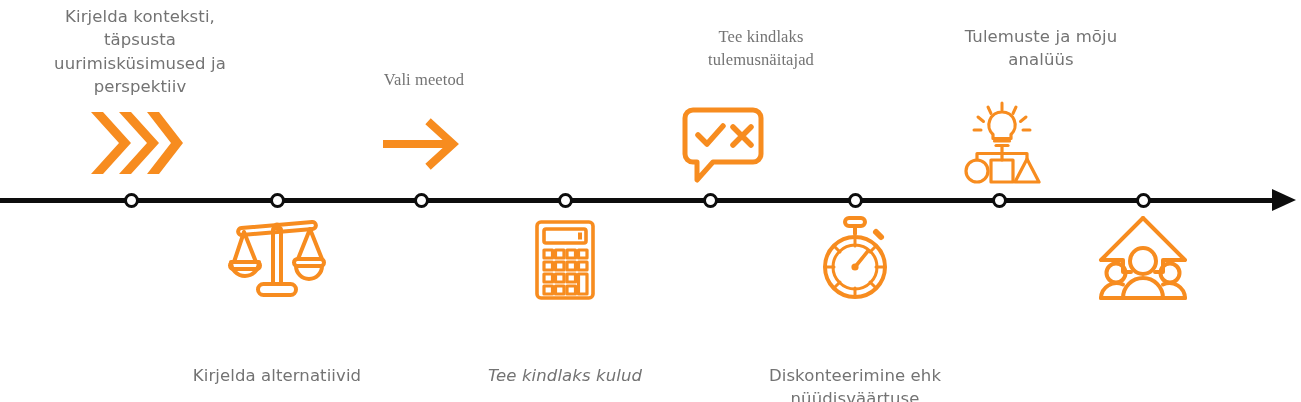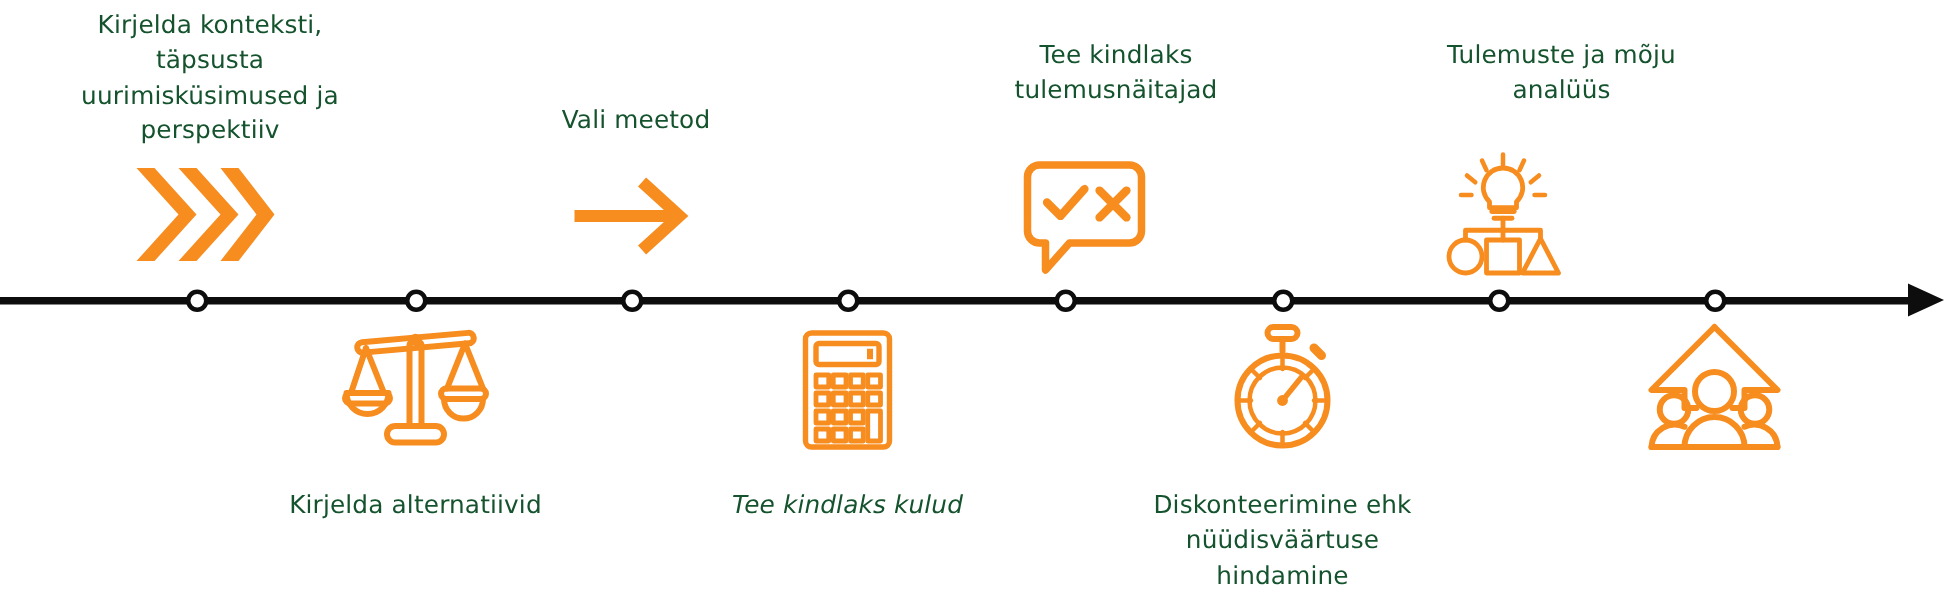--- a/index.html
+++ b/index.html
@@ -44,29 +44,29 @@
     margin-left: -7.5px;
     border-radius: 50%;
     background: #ffffff;
     border: 3.5px solid #0d0d0d;
   }
 
   
   .label {
     position: absolute;
     text-align: center;
-    color: #14532d;
+    color: #737373;
     font-size: 16.5px;
     line-height: 1.42;
     font-family: "DejaVu Sans", sans-serif;
     letter-spacing: 0.1px;
     white-space: pre-line;
   }
   .label.top   { transform: translateX(-50%); }
-  .label.bot   { transform: translateX(-50%); }
+  .label.bot   { transform: translateX(-50%); margin-top: 39px; }
 
   
   .icon-wrap {
     position: absolute;
     transform: translateX(-50%);
     display: flex;
     align-items: center;
     justify-content: center;
   }
   svg { display: block; overflow: visible; }
@@ -118,21 +118,21 @@
       <path d="M0 44 h28 a14 14 0 0 1 -28 0 z" fill="none"></path>
       <rect x="-1" y="44" width="30" height="7" rx="3.5"></rect>
 
       <path d="M79 11 L67 41 M79 11 L91 41"></path>
       <rect x="63" y="41" width="30" height="7" rx="3.5"></rect>
       <path d="M65 48 h26 a13 13 0 0 1 -26 0 z" fill="none"></path>
     </svg>
   </div>
   <div class="label bot" style="left:277px; top:325px; width:280px;">Kirjelda alternatiivid</div>
 
-  <div class="label top" style="left:424px; top:68px; width:240px;">Vali meetod</div>
+  <div class="label top" style="left:424px; top:68px; width:240px;font-family:Liberation Serif, serif;">Vali meetod</div>
   <div class="icon-wrap" style="left:424px; top:118px; width:74px; height:52px;">
     <svg width="74" height="52" viewBox="0 0 74 52" fill="none" stroke="#F78C1F" stroke-width="8" stroke-linecap="square" stroke-linejoin="miter">
       <path d="M0 26 H62"></path>
       <path d="M44 6 L66 26 L44 46"></path>
     </svg>
   </div>
 
   <div class="icon-wrap" style="left:565px; top:220px; width:60px; height:80px;">
     <svg width="60" height="80" viewBox="0 0 60 80" fill="none" stroke="#F78C1F" stroke-width="3.6" stroke-linejoin="round">
       <rect x="2" y="2" width="56" height="76" rx="4"></rect>
@@ -156,21 +156,21 @@
         <rect x="9" y="66" width="8.5" height="8"></rect>
         <rect x="20.5" y="66" width="8.5" height="8"></rect>
         <rect x="32" y="66" width="8.5" height="8"></rect>
 
         <rect x="43.5" y="54" width="8.5" height="20"></rect>
       </g>
     </svg>
   </div>
   <div class="label bot" style="left:565px; top:325px; width:280px;font-style:italic;">Tee kindlaks kulud</div>
 
-  <div class="label top" style="left:744px; top:25px; width:240px;">Tee kindlaks
+  <div class="label top" style="left:761px; top:25px; width:240px;font-family:Liberation Serif, serif;">Tee kindlaks
 tulemusnäitajad</div>
   <div class="icon-wrap" style="left:723px; top:108px; width:80px; height:76px;">
     <svg width="80" height="76" viewBox="0 0 80 76" fill="none" stroke="#F78C1F" stroke-width="5" stroke-linecap="round" stroke-linejoin="round">
       <path d="M10 2 H70 a8 8 0 0 1 8 8 V46 a8 8 0 0 1 -8 8 H30 L14 72 V54 H10 a8 8 0 0 1 -8 -8 V10 a8 8 0 0 1 8 -8 z"></path>
       <path d="M15 27 L24 36 L40 18" stroke-width="5.5"></path>
       <path d="M50 19 L68 37 M68 19 L50 37" stroke-width="5.5"></path>
     </svg>
   </div>
 
   <div class="icon-wrap" style="left:855px; top:216px; width:70px; height:84px;">

